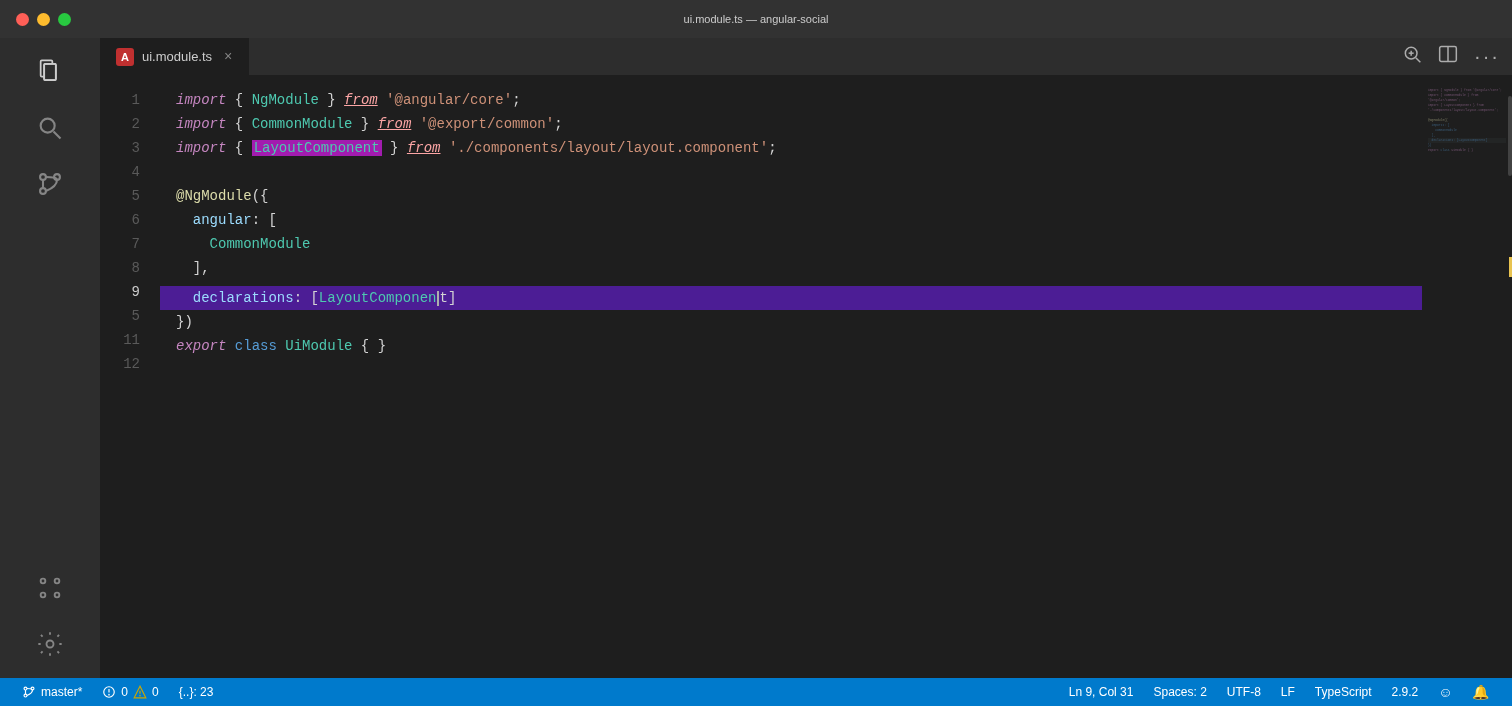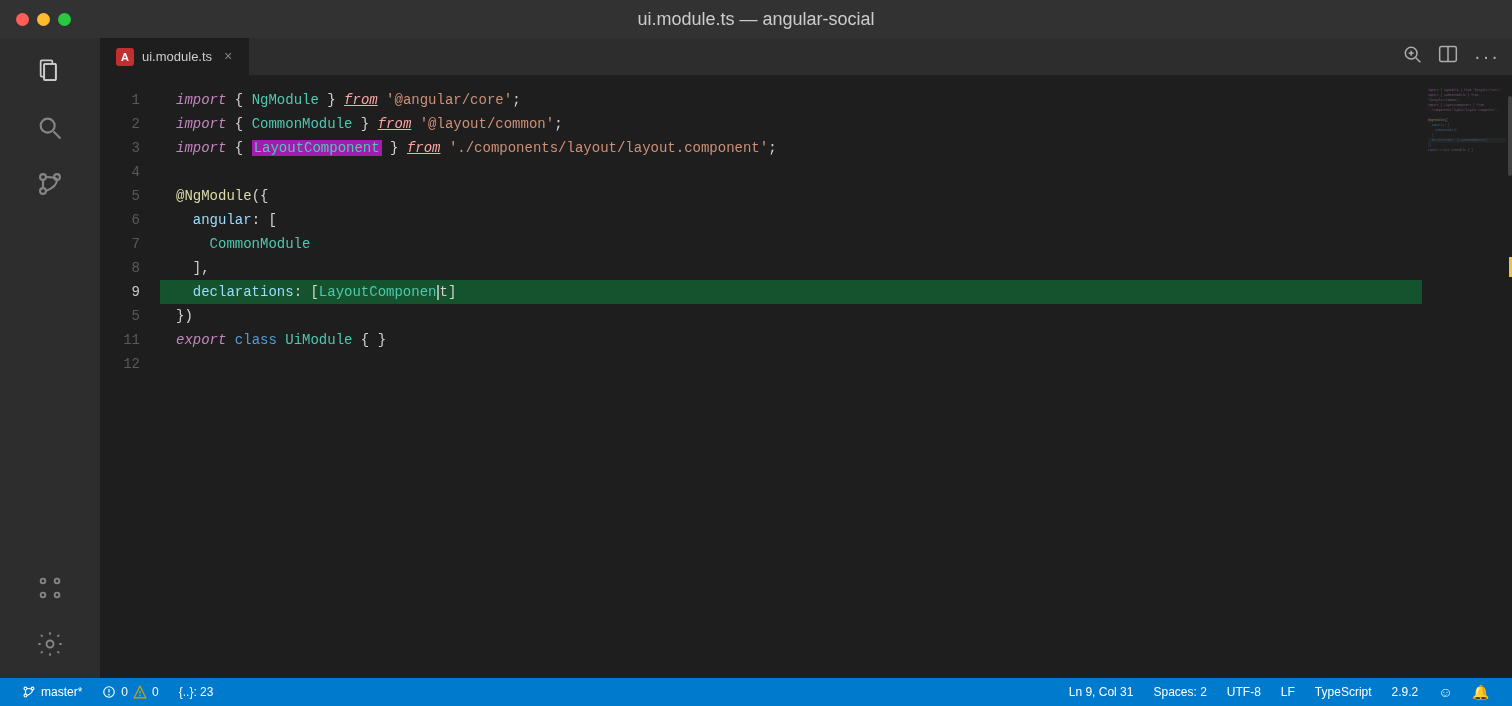--- a/index.html
+++ b/index.html
@@ -37,21 +37,21 @@
       height: 13px;
       border-radius: 50%;
     }
 
     .btn-close { background: #ff5f57; }
     .btn-minimize { background: #febc2e; }
     .btn-maximize { background: #28c840; }
 
     .titlebar-title {
       color: #cccccc;
-      font-size: 18px;
+      font-size: 11px;
       font-family: -apple-system, BlinkMacSystemFont, sans-serif;
     }
 
     
     .main-layout {
       display: flex;
       flex: 1;
       overflow: hidden;
     }
 
@@ -187,21 +187,22 @@
       color: #d4d4d4;
     }
 
     .code-line {
       padding: 0 16px;
       white-space: pre;
       display: block;
     }
 
     .code-line.highlighted {
-      background: #14532d;
+      background: #4c1d95;
+      margin-top: 6px;
     }
 
     
     .kw-import { color: #c586c0; font-style: italic; }
     .kw-from { color: #fca5a5; font-style: italic; text-decoration: underline; }
     .kw-export { color: #c586c0; font-style: italic; }
     .kw-class { color: #569cd6; }
     .string { color: #ce9178; }
     .decorator { color: #dcdcaa; text-align: right; }
     .identifier { color: #4ec9b0; }
@@ -384,21 +385,21 @@
         <div style="color:#cccccc;">9</div>
         <div>5</div>
         <div>11</div>
         <div>12</div>
       </div>
 
       <div class="code-content">
 
         <span class="code-line"><span class="kw-import">import</span><span class="plain"> { </span><span class="identifier">NgModule</span><span class="plain"> } </span><span class="kw-from">from</span><span class="plain"> </span><span class="string">'@angular/core'</span><span class="plain">;</span></span>
 
-        <span class="code-line"><span class="kw-import">import</span><span class="plain"> { </span><span class="identifier">CommonModule</span><span class="plain"> } </span><span class="kw-from">from</span><span class="plain"> </span><span class="string">'@layout/common'</span><span class="plain">;</span></span>
+        <span class="code-line"><span class="kw-import">import</span><span class="plain"> { </span><span class="identifier">CommonModule</span><span class="plain"> } </span><span class="kw-from">from</span><span class="plain"> </span><span class="string">'@export/common'</span><span class="plain">;</span></span>
 
         <span class="code-line"><span class="kw-import">import</span><span class="plain"> { </span><span class="identifier-highlight">LayoutComponent</span><span class="plain"> } </span><span class="kw-from">from</span><span class="plain"> </span><span class="string">'./components/layout/layout.component'</span><span class="plain">;</span></span>
 
         <span class="code-line"> </span>
 
         <span class="code-line"><span class="decorator">@NgModule</span><span class="plain">({</span></span>
 
         <span class="code-line"><span class="plain">  </span><span class="prop">angular</span><span class="plain">: [</span></span>
 
         <span class="code-line"><span class="plain">    </span><span class="identifier">CommonModule</span></span>

